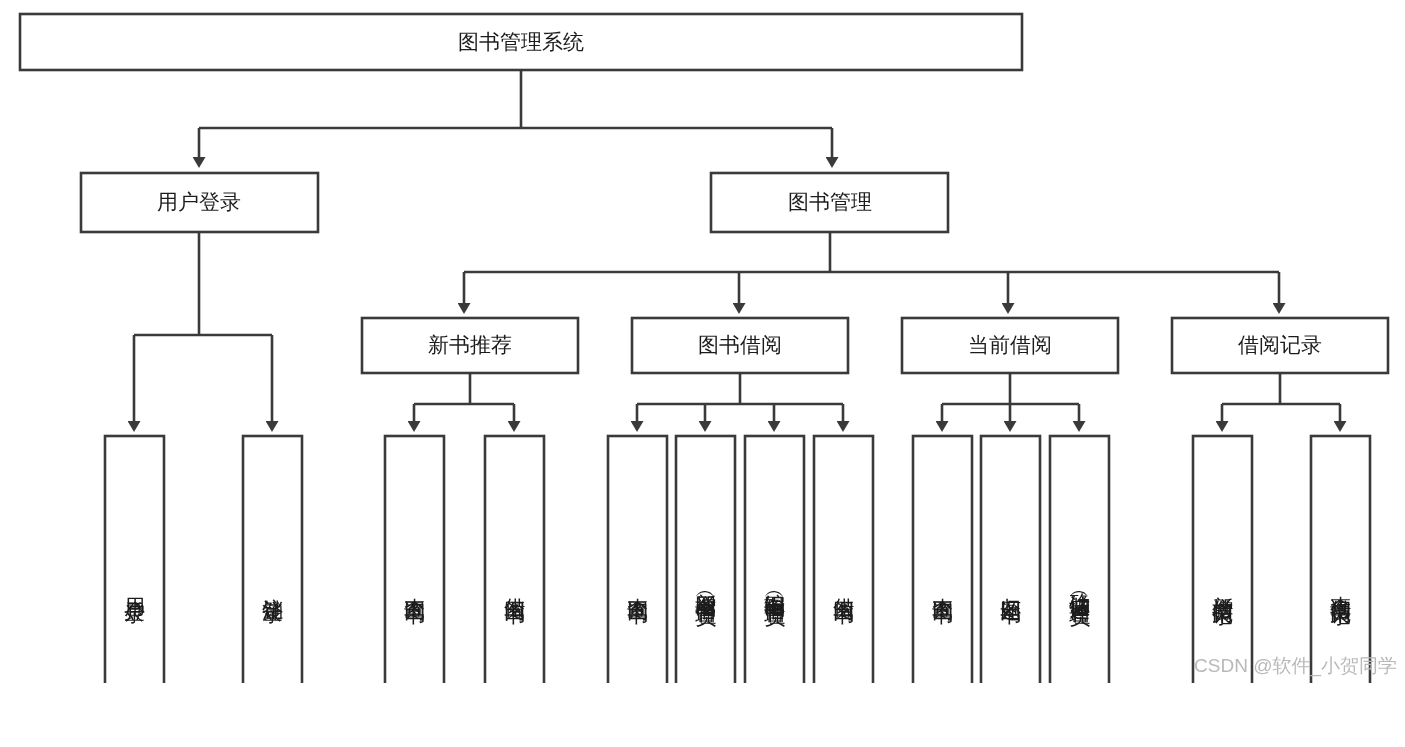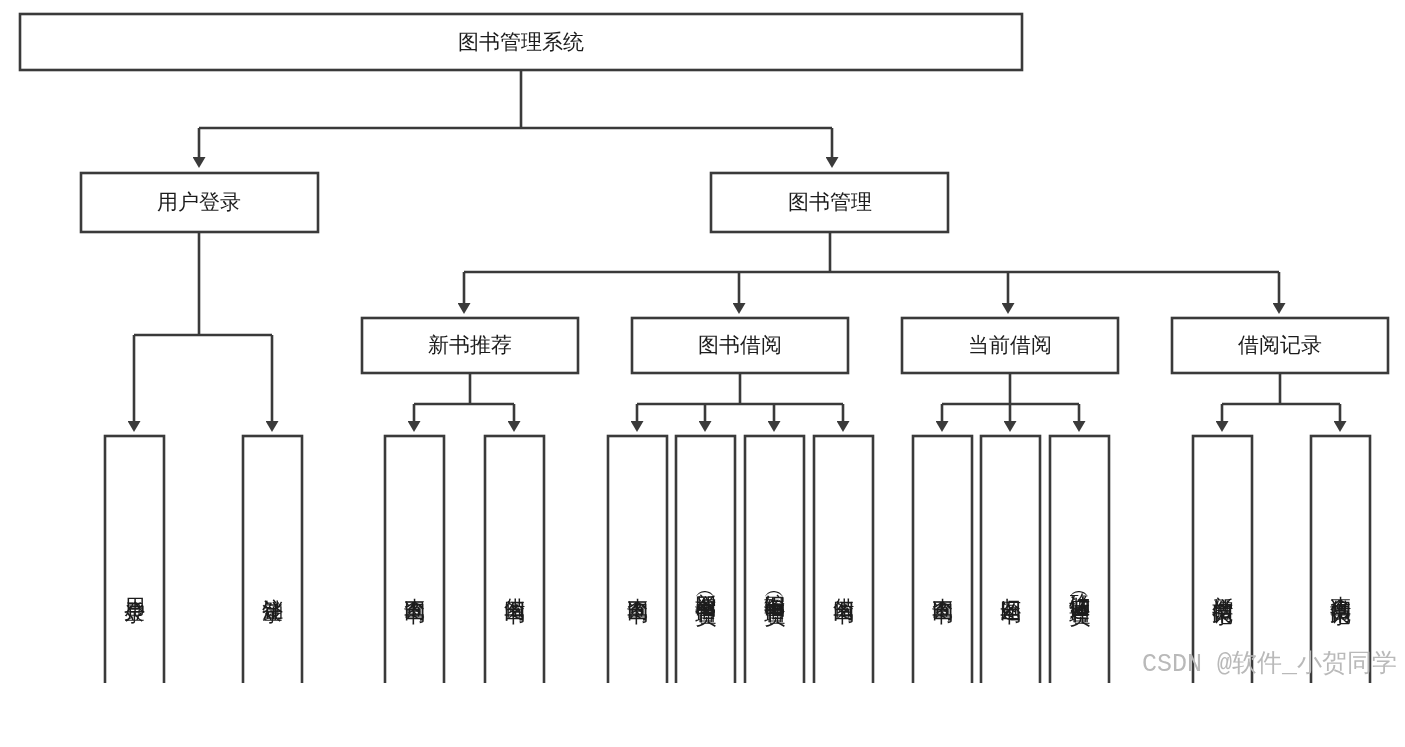--- a/index.html
+++ b/index.html
@@ -60,22 +60,22 @@
     letter-spacing: 2px;
     pointer-events: none;
     display: flex;
     align-items: center;
     justify-content: center;
   }
   .watermark {
     position: absolute;
     right: 8px;
     bottom: 4px;
-    font-family: Liberation Mono, monospace;
-    font-size: 25px;
+    font-family: Liberation Sans, sans-serif;
+    font-size: 19px;
     color: #b9b9b9;
     white-space: nowrap;
     user-select: none;
     text-align: right;
   }
 </style>
 </head>
 <body>
 
 <div id="diagram-root">

